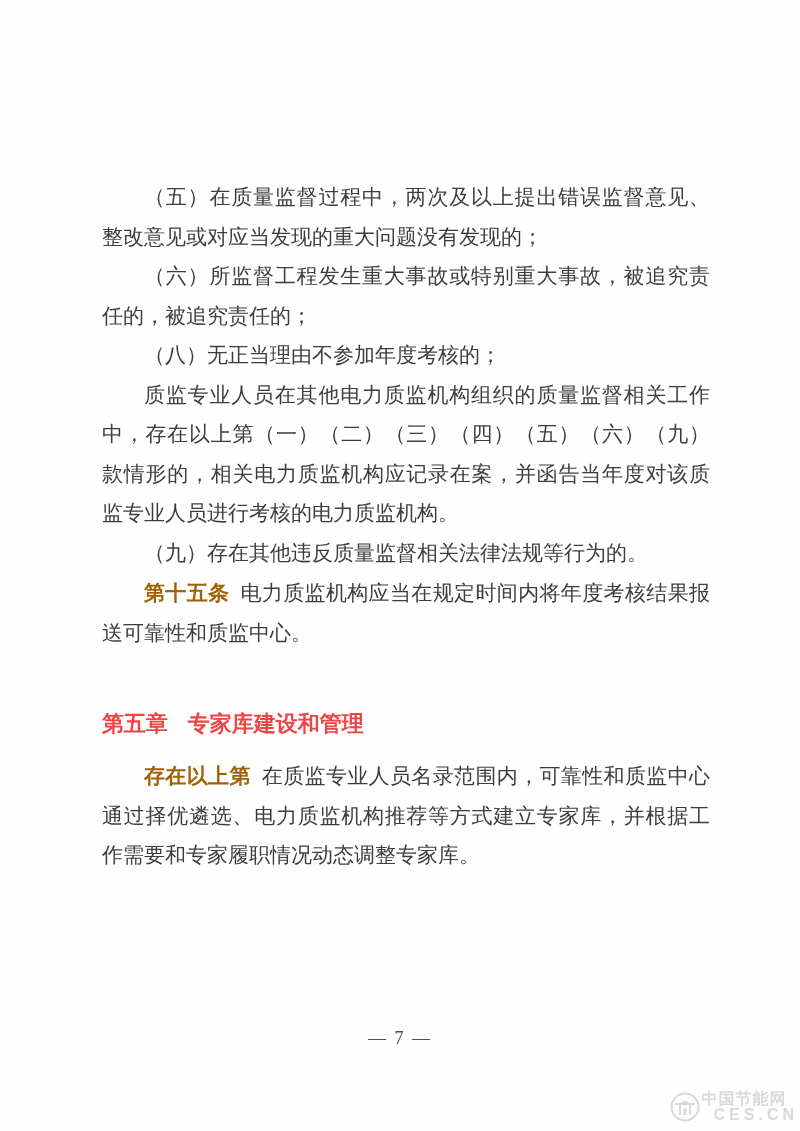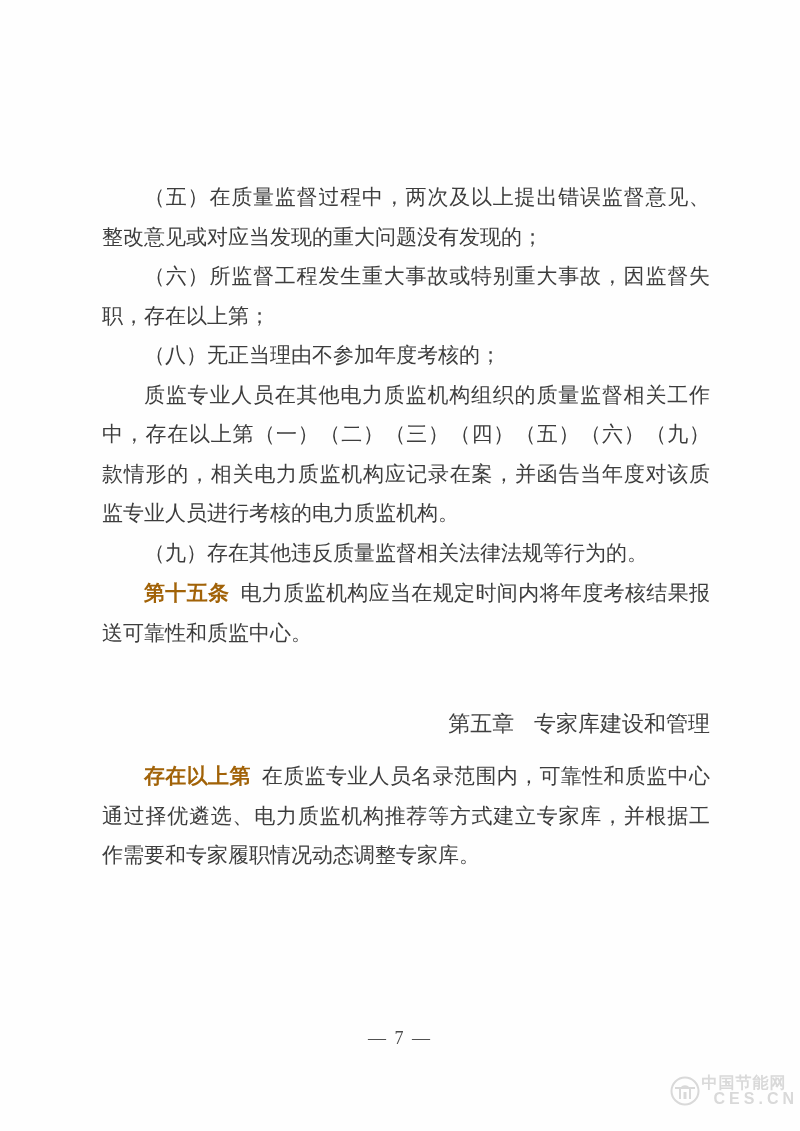--- a/index.html
+++ b/index.html
@@ -20,58 +20,58 @@
   }
   .lead{
     font-family:Liberation Sans, sans-serif;
     font-weight:700;
     color:#a16207;
     margin-right:11px;
   }
   .chapter{
     margin:51px 0 12px 0;
     font-family:"Liberation Sans","DejaVu Sans",sans-serif;
-    font-weight:400;
+    font-weight:700;
     font-size:22px;
     line-height:40px;
-    color:#404040;
-    text-align:right;
+    color:#ef4444;
+    text-align:left;
     text-indent:0;
   }
   .ch-num{margin-right:0.9em;}
   .page-number{
     position:absolute;left:0;right:0;top:1028px;
     text-align:center;
     font-size:18px;
     color:#4a4a4a;
     letter-spacing:2px;
   }
   .watermark{
-    position:absolute;right:2px;bottom:24px;
+    position:absolute;right:2px;bottom:8px;
     display:flex;align-items:center;
     color:#d9d9d9;
   }
   .wm-logo{flex:0 0 auto;margin-right:2px;}
   .wm-name{
     font-family:"Liberation Sans","DejaVu Sans",sans-serif;
     font-weight:700;font-size:16px;letter-spacing:1px;line-height:17px;
   }
   .wm-domain{
     font-family:"Liberation Sans","DejaVu Sans",sans-serif;
     font-weight:700;font-size:16px;letter-spacing:4px;line-height:16px;margin-left:12px;
   }
 </style>
 </head>
 <body>
 
 <div class="page">
 
   <main class="content">
     <p class="para">（五）在质量监督过程中，两次及以上提出错误监督意见、整改意见或对应当发现的重大问题没有发现的；</p>
-    <p class="para">（六）所监督工程发生重大事故或特别重大事故，因监督失职，存在以上第；</p>
+    <p class="para">（六）所监督工程发生重大事故或特别重大事故，被追究责任的，被追究责任的；</p>
     <p class="para">（八）无正当理由不参加年度考核的；</p>
     <p class="para">质监专业人员在其他电力质监机构组织的质量监督相关工作中，存在以上第（一）（二）（三）（四）（五）（六）（九）款情形的，相关电力质监机构应记录在案，并函告当年度对该质监专业人员进行考核的电力质监机构。</p>
     <p class="para">（九）存在其他违反质量监督相关法律法规等行为的。</p>
 
     <p class="para"><span class="lead">第十五条</span><span>电力质监机构应当在规定时间内将年度考核结果报送可靠性和质监中心。</span></p>
 
 
     <h2 class="chapter">
       <span class="ch-num">第五章</span><span>专家库建设和管理</span>
     </h2>

